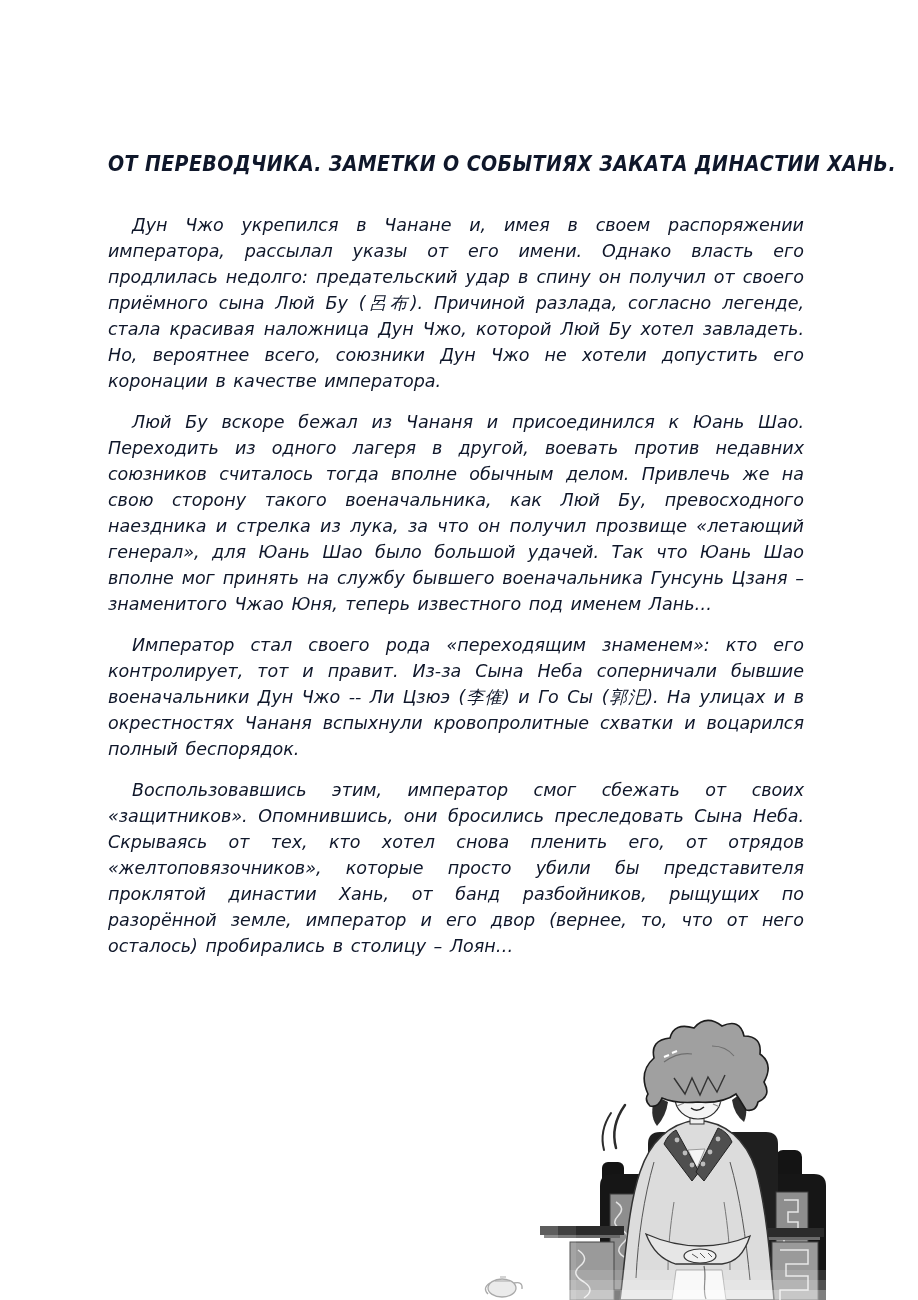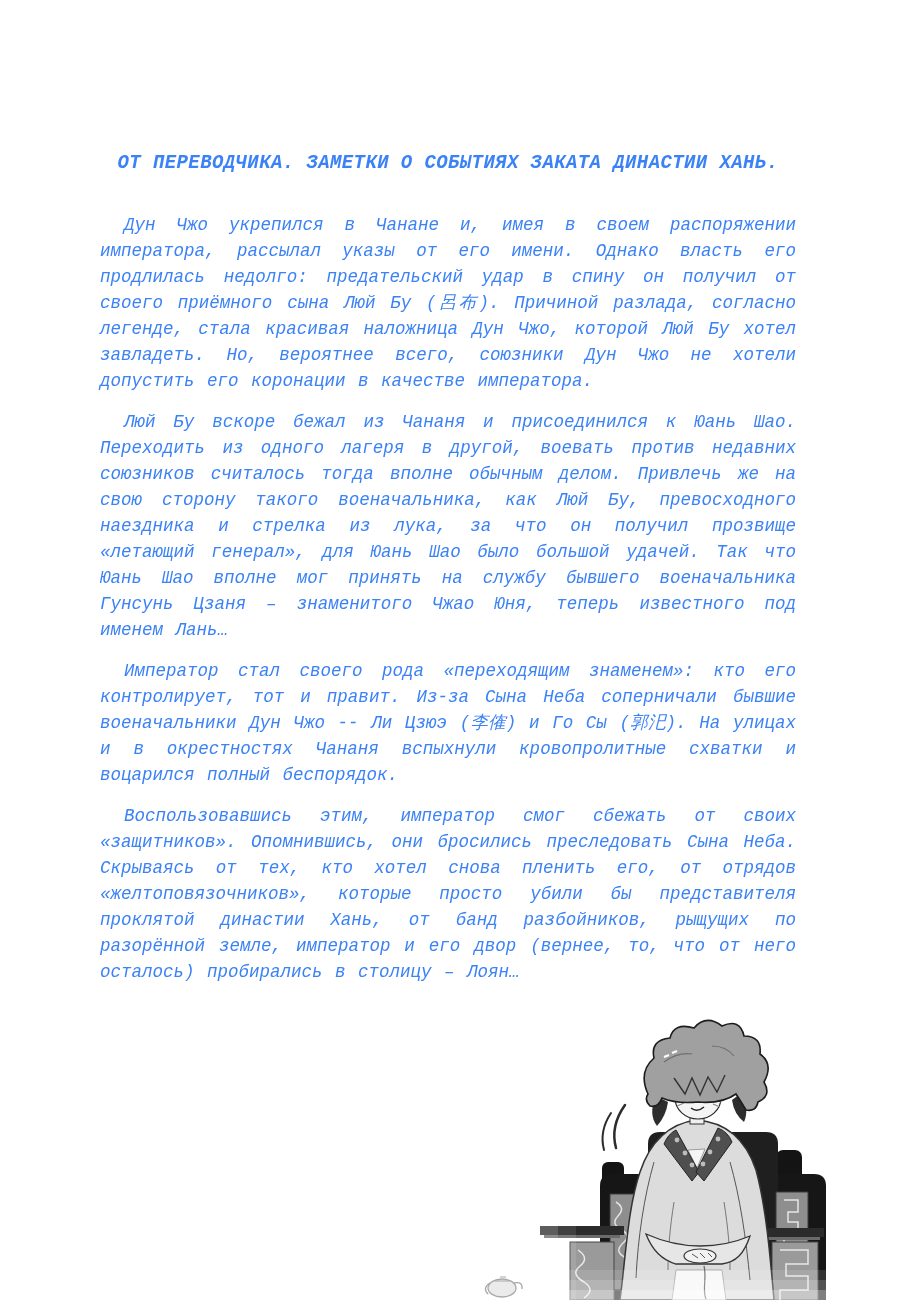--- a/index.html
+++ b/index.html
@@ -5,24 +5,23 @@
   html, body { margin: 0; padding: 0; }
   body {
     width: 918px; height: 1300px;
     background: #ffffff;
     position: relative;
     overflow: hidden;
     font-family: "DejaVu Sans", sans-serif;
   }
   .content {
     position: absolute;
-    left: 100px; top: 152px;
+    left: 108px; top: 152px;
     width: 696px;
-    color: #3b82f6;
-    font-family: Liberation Mono, monospace;
+    color: #0f172a;
   }
   .title {
     font-size: 19px;
     font-weight: bold;
     font-style: italic;
     letter-spacing: 0.4px;
     text-align: center;
     white-space: nowrap;
     margin: 0 0 38px 0;
     transform: scaleY(1.08);

